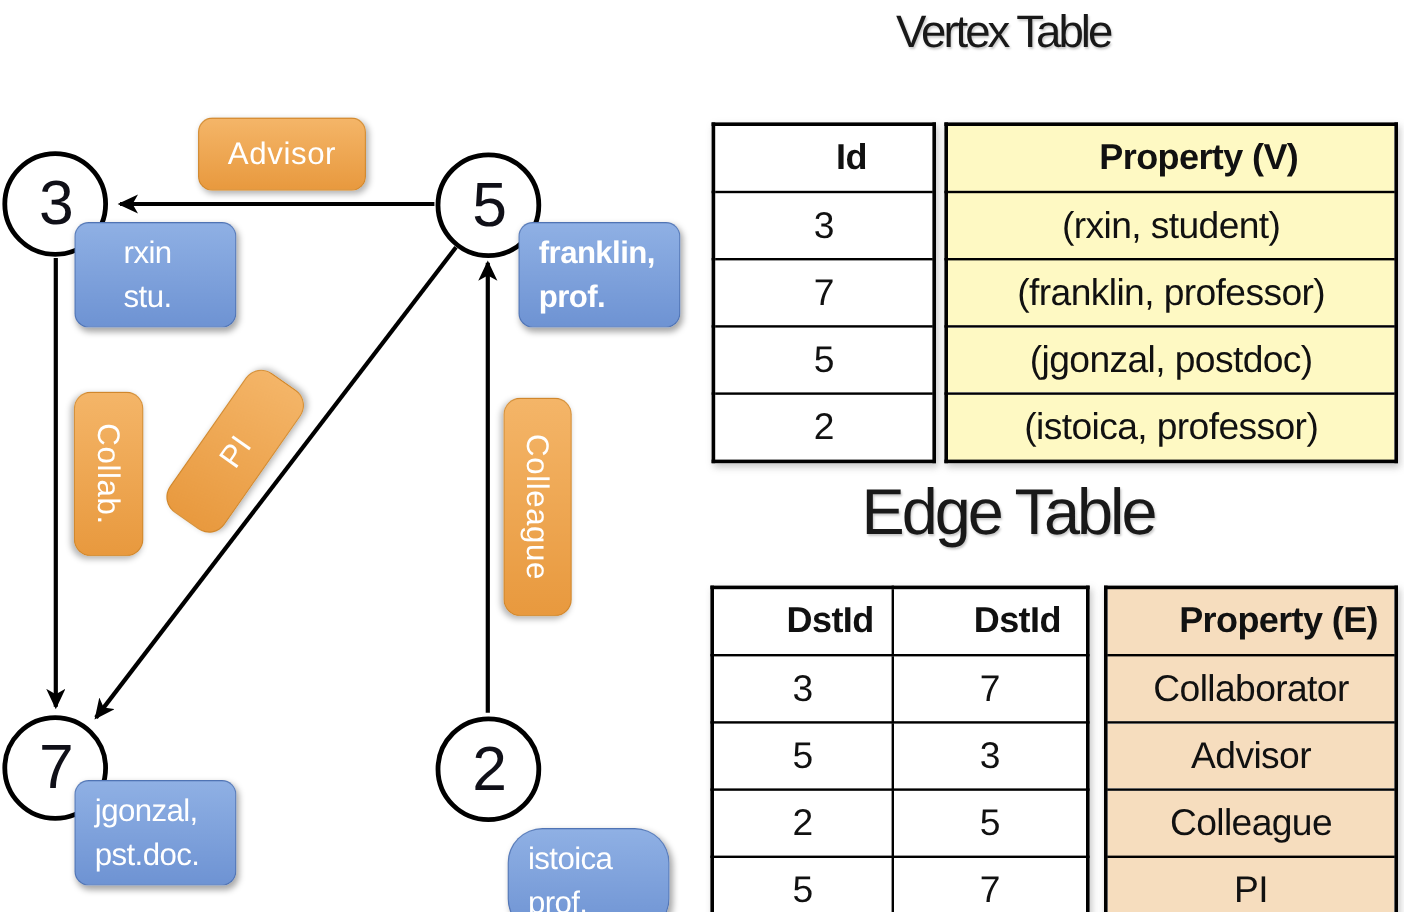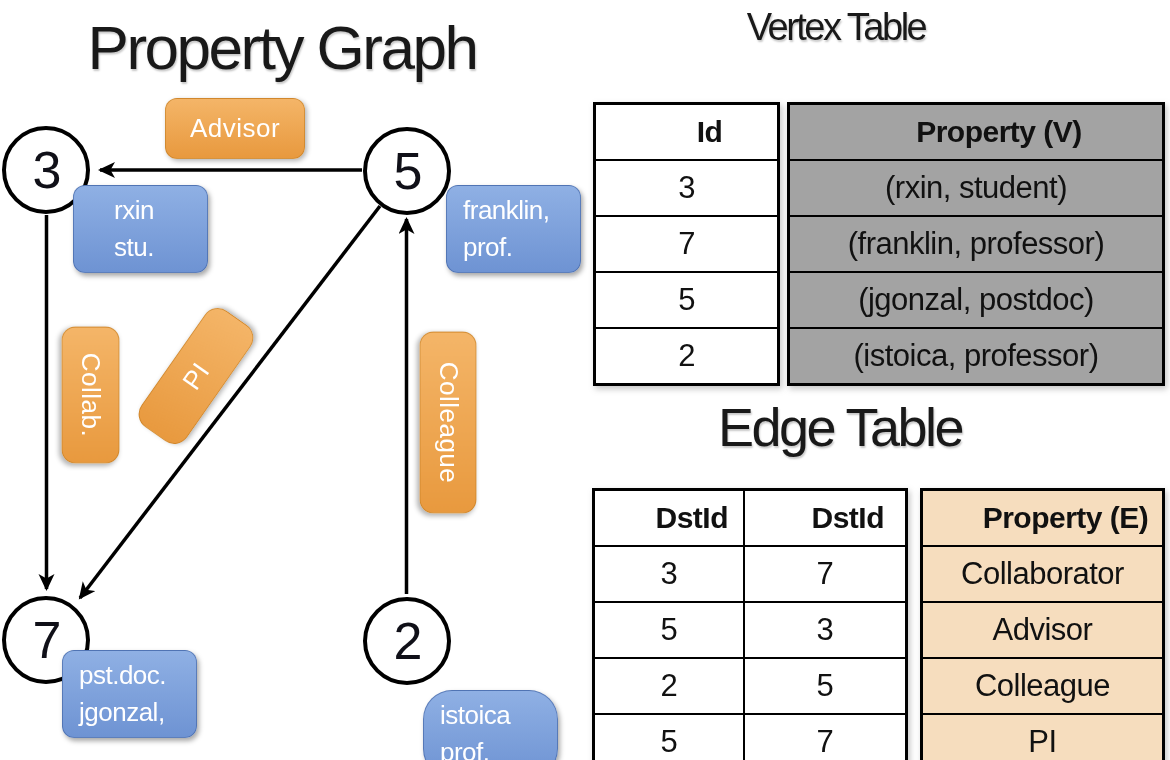--- a/index.html
+++ b/index.html
@@ -34,22 +34,22 @@
 
   
   .pbox{
     position:absolute;width:135px;height:88px;box-sizing:border-box;
     border-radius:12px;border:1px solid rgba(60,95,160,.6);
     background:linear-gradient(#8fb0e4,#6e93d3);
     box-shadow:2px 3px 5px rgba(0,0,0,.35);
     color:#fff;font-size:26px;line-height:37px;
     padding:6px 0 0 16px;letter-spacing:-0.5px;
   }
-  .p-rxin{left:73px;top:185px;padding-left:40px;}
-  .p-franklin{left:446px;top:185px;}
+  .p-rxin{left:62px;top:185px;padding-left:40px;}
+  .p-franklin{left:432px;top:185px;font-weight:bold;}
   .p-jgonzal{left:62px;top:650px;}
   .p-istoica{left:423px;top:690px;border-radius:29px;}
 
   
   .olabel{
     position:absolute;display:flex;align-items:center;justify-content:center;
     color:#fff;font-size:26px;letter-spacing:0.5px;
     border-radius:12px;border:1px solid rgba(190,120,30,.55);
     background:linear-gradient(#f4b568,#e8993e);
     box-shadow:2px 2px 5px rgba(0,0,0,.3);
@@ -73,41 +73,40 @@
     position:absolute;border-collapse:collapse;table-layout:fixed;
     background:#fff;border:3px solid #000;
     box-shadow:2px 3px 6px rgba(110,110,110,.4);
   }
   .tbl th,.tbl td{
     border:2px solid #000;text-align:center;vertical-align:middle;
     height:54px;padding:0;font-size:31px;letter-spacing:-0.5px;color:#111;
     overflow:hidden;white-space:nowrap;
   }
   .tbl th{font-weight:bold;font-size:30px;padding-left:46px;}
-  .tbl.blue th,.tbl.blue td{background:#a3a3a3;}
+  .tbl.blue th,.tbl.blue td{background:#fef9c3;}
   .tbl.orange th,.tbl.orange td{background:#f6ddbe;}
 </style>
 </head>
 <body>
 
 <div class="stage">
 
   <svg class="edges" width="585" height="760" viewBox="0 0 585 760">
     <defs>
       <marker id="ah" markerUnits="userSpaceOnUse" markerWidth="20" markerHeight="18" refX="15" refY="8" orient="auto">
         <path d="M0,0 L17,8 L0,16 L4.5,8 Z" fill="#000"></path>
       </marker>
     </defs>
     <line x1="362" y1="170" x2="100" y2="170" stroke="#000" stroke-width="3.5" marker-end="url(#ah)"></line>
     <line x1="46.5" y1="215" x2="46.5" y2="589" stroke="#000" stroke-width="3.5" marker-end="url(#ah)"></line>
     <line x1="380" y1="206" x2="80" y2="598" stroke="#000" stroke-width="3.5" marker-end="url(#ah)"></line>
     <line x1="406.5" y1="594" x2="406.5" y2="219" stroke="#000" stroke-width="3.5" marker-end="url(#ah)"></line>
   </svg>
 
-  <div class="title t-graph">Property Graph</div>
   <div class="title t-vertex">Vertex Table</div>
   <div class="title t-edge">Edge Table</div>
 
   <div class="node n3">
     <span>3</span>
   </div>
   <div class="node n5">
     <span>5</span>
   </div>
   <div class="node n7">
@@ -119,22 +118,22 @@
 
   <div class="pbox p-rxin">
     <div>rxin</div>
     <div>stu.</div>
   </div>
   <div class="pbox p-franklin">
     <div>franklin,</div>
     <div>prof.</div>
   </div>
   <div class="pbox p-jgonzal">
+    <div>jgonzal,</div>
     <div>pst.doc.</div>
-    <div>jgonzal,</div>
   </div>
   <div class="pbox p-istoica">
     <div>istoica</div>
     <div>prof.</div>
   </div>
 
   <div class="olabel lab-advisor">Advisor</div>
   <div class="olabel lab-collab">Collab.</div>
   <div class="olabel lab-pi">PI</div>
   <div class="olabel lab-colleague">Colleague</div>

